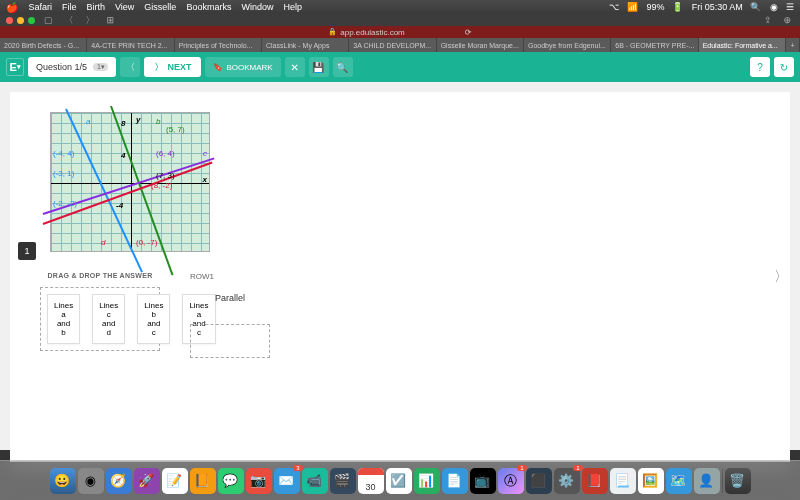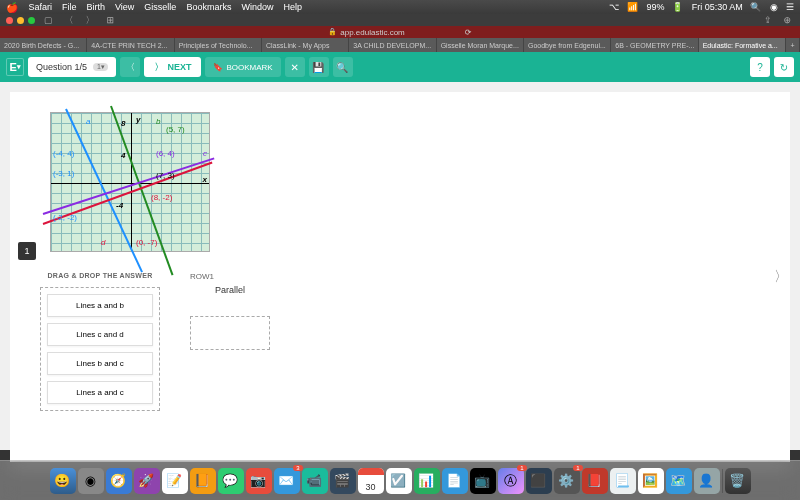--- a/index.html
+++ b/index.html
@@ -41,24 +41,24 @@
 .line.a{background:#1e90ff;width:180px;left:15px;top:-5px;transform:rotate(65deg)}
 .line.b{background:#228b22;width:180px;left:60px;top:-8px;transform:rotate(70deg)}
 .line.c{background:#8a2be2;width:180px;left:-8px;top:100px;transform:rotate(-18deg)}
 .line.d{background:#dc143c;width:180px;left:-8px;top:110px;transform:rotate(-20deg)}
 .pt{position:absolute;font-size:8px;color:#000;font-weight:500;white-space:nowrap}
 .pt.bl{color:#1e90ff}.pt.gr{color:#228b22}.pt.pu{color:#8a2be2}.pt.rd{color:#dc143c}
 .qtext{font-size:10px;color:#333;margin-left:10px;margin-bottom:5px;position:absolute;left:230px;top:150px}
 .answer-area{display:flex;gap:30px;margin-top:20px}
 .drag-panel{width:120px}
 .drag-title{font-size:7px;font-weight:600;color:#666;text-align:center;margin-bottom:8px;letter-spacing:0.3px}
-.drag-box{border:1px dashed #aaa;padding:6px;display:flex;flex-direction:column;gap:6px}
+.drag-box{border:1px dashed #aaa;padding:6px;display:flex;flex-direction:row;gap:12px}
 .drag-item{background:#fff;border:1px solid #ddd;padding:6px;font-size:8px;text-align:center;box-shadow:0 1px 2px rgba(0,0,0,0.05)}
 .drop-area{flex:1}
-.rowlbl{font-size:8px;color:#666;margin-bottom:4px}
+.rowlbl{font-size:8px;color:#666;margin-bottom:12px}
 .drop-cols{display:flex;gap:15px}
 .drop-col{display:flex;flex-direction:column;align-items:center}
 .drop-hdr{font-size:9px;color:#333;margin-bottom:21px}
 .drop-target{width:80px;height:34px;border:1px dashed #aaa}
 .carousel{position:absolute;right:2px;top:50%;transform:translateY(-50%);color:#888;font-size:14px}
 .dock{position:absolute;bottom:0;left:0;right:0;height:40px;background:rgba(220,220,220,0.35);backdrop-filter:blur(10px);display:flex;align-items:center;justify-content:center;gap:2px;padding:0 6px;border-top:1px solid rgba(255,255,255,0.2)}
 .dock-icon{width:26px;height:26px;border-radius:5px;display:flex;align-items:center;justify-content:center;font-size:13px;flex-shrink:0}
 .di1{background:linear-gradient(#4a90d9,#2e5c8a)}.di2{background:#888}.di3{background:#3a7bd5}.di4{background:#8e44ad}
 .di5{background:#fff}.di6{background:#f39c12}.di7{background:#2ecc71}.di8{background:#e74c3c}
 .di9{background:#3498db}.di10{background:#1abc9c}.di11{background:#34495e}.di12{background:#fff;position:relative}
@@ -193,25 +193,25 @@
         <span class="axlbl" style="top:62px;right:2px">x</span>
         <span class="axlbl" style="top:6px;left:70px">8</span>
         <span class="axlbl" style="top:38px;left:70px">4</span>
         <span class="axlbl" style="top:88px;left:65px">-4</span>
         <span class="pt bl" style="top:4px;left:35px;font-style:italic">a</span>
         <span class="pt gr" style="top:4px;left:105px;font-style:italic">b</span>
         <span class="pt pu" style="top:36px;right:2px;font-style:italic">c</span>
         <span class="pt rd" style="bottom:4px;left:50px;font-style:italic">d</span>
         <span class="pt bl" style="top:36px;left:2px">(-4, 4)</span>
         <span class="pt bl" style="top:56px;left:2px">(-3, 1)</span>
-        <span class="pt bl" style="top:100px;left:2px">(-2, -2)</span>
+        <span class="pt bl" style="top:86px;left:2px">(-2, -2)</span>
         <span class="pt gr" style="top:12px;left:115px">(5, 7)</span>
         <span class="pt pu" style="top:36px;left:105px">(6, 4)</span>
         <span class="pt" style="top:58px;left:105px">(7, 3)</span>
-        <span class="pt rd" style="top:80px;left:100px">(8, -2)</span>
+        <span class="pt rd" style="top:68px;left:100px">(8, -2)</span>
         <span class="pt rd" style="bottom:4px;left:85px">(0, -7)</span>
       </div>
     </div>
 
     <div class="answer-area">
       <div class="drag-panel">
         <div class="drag-title">DRAG &amp; DROP THE ANSWER</div>
         <div class="drag-box">
           <div class="drag-item">Lines a and b</div>
           <div class="drag-item">Lines c and d</div>

